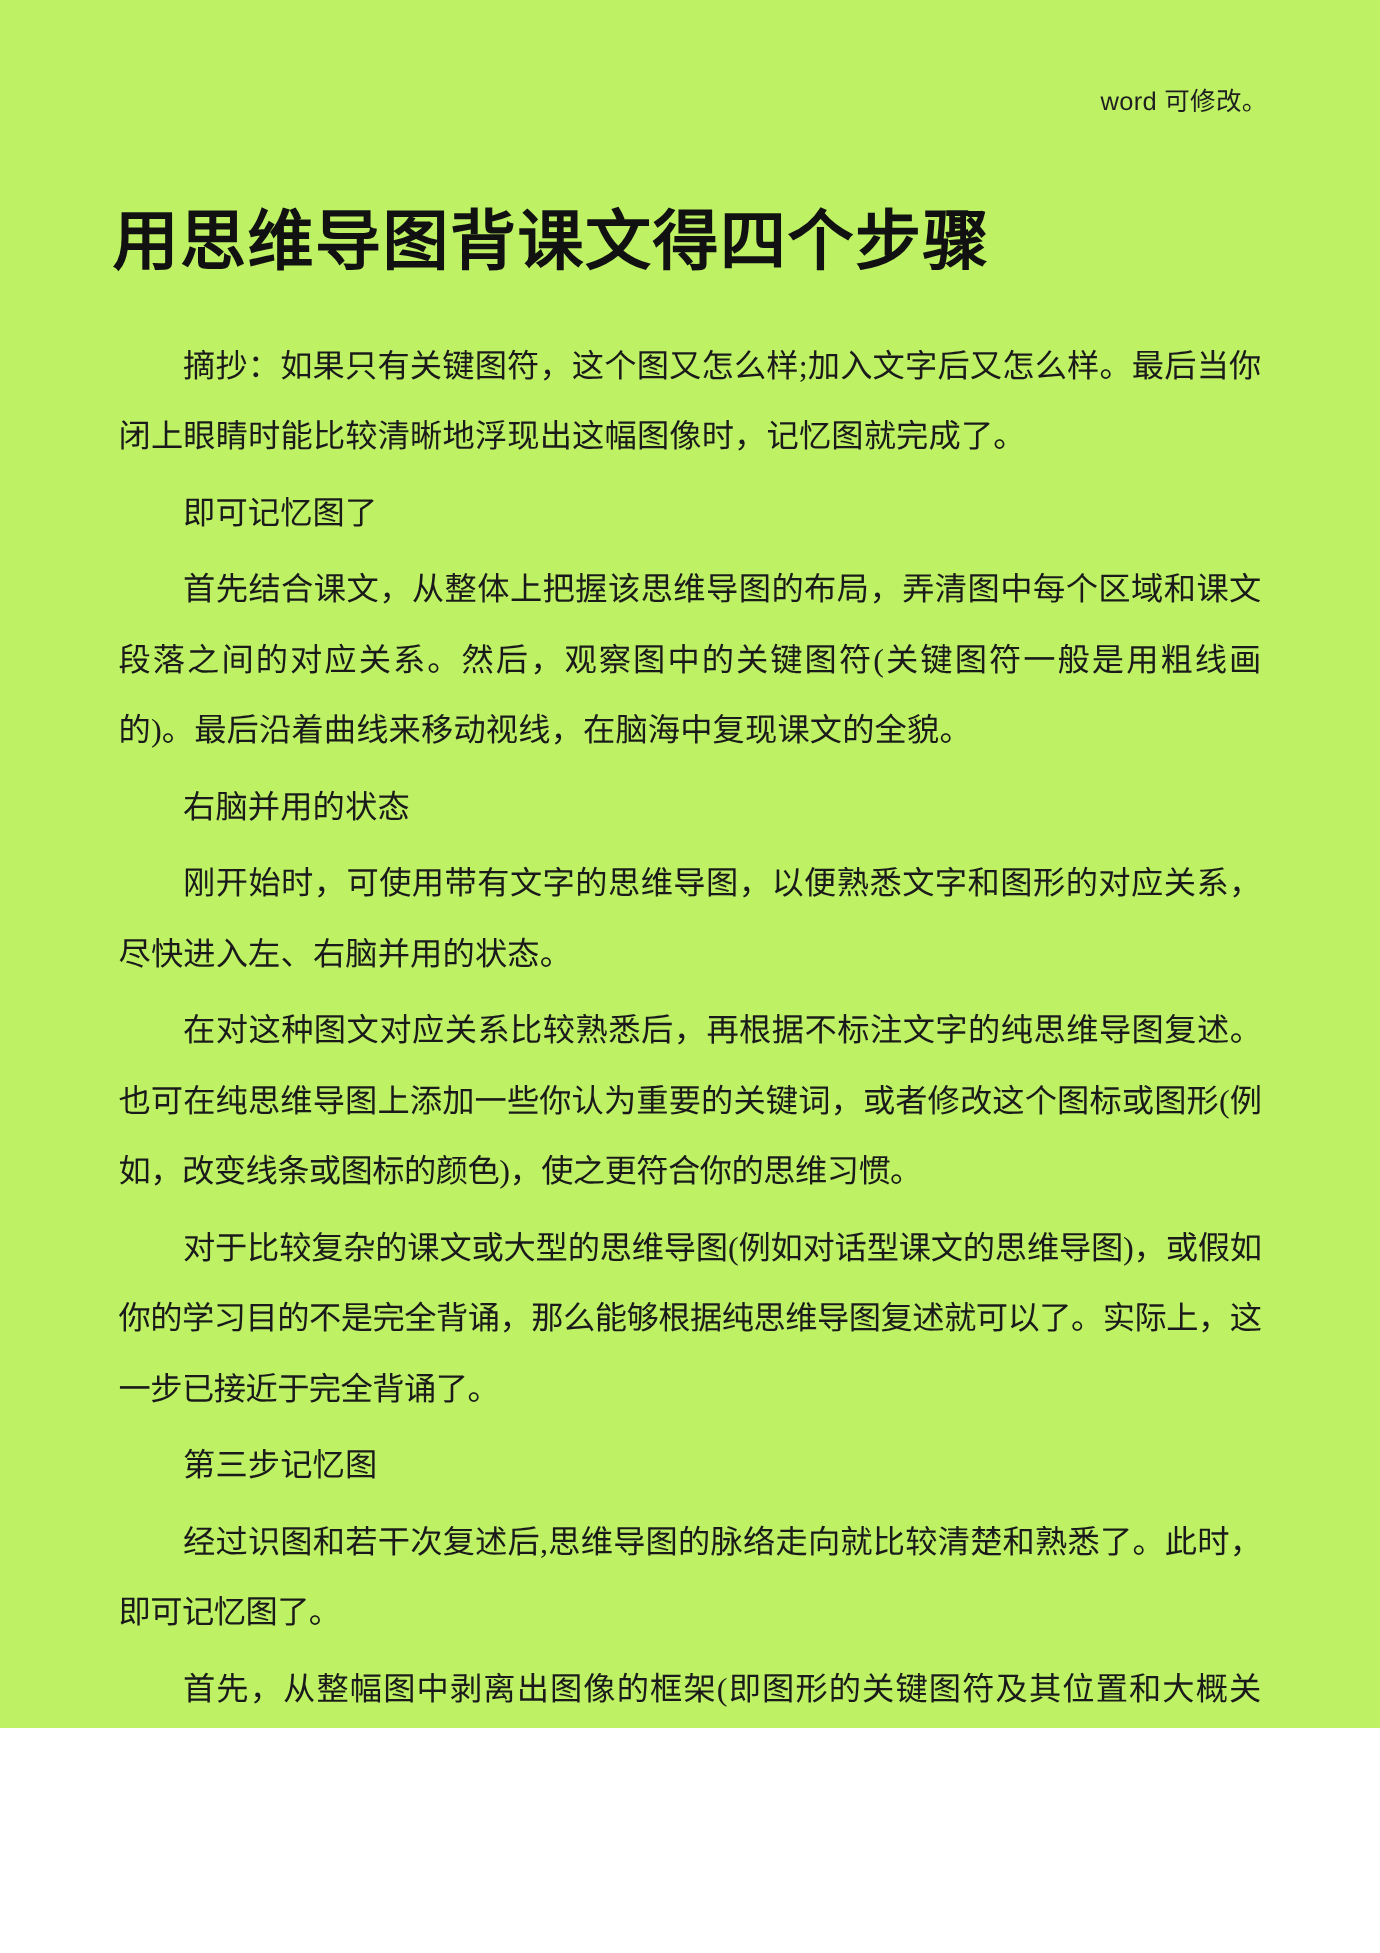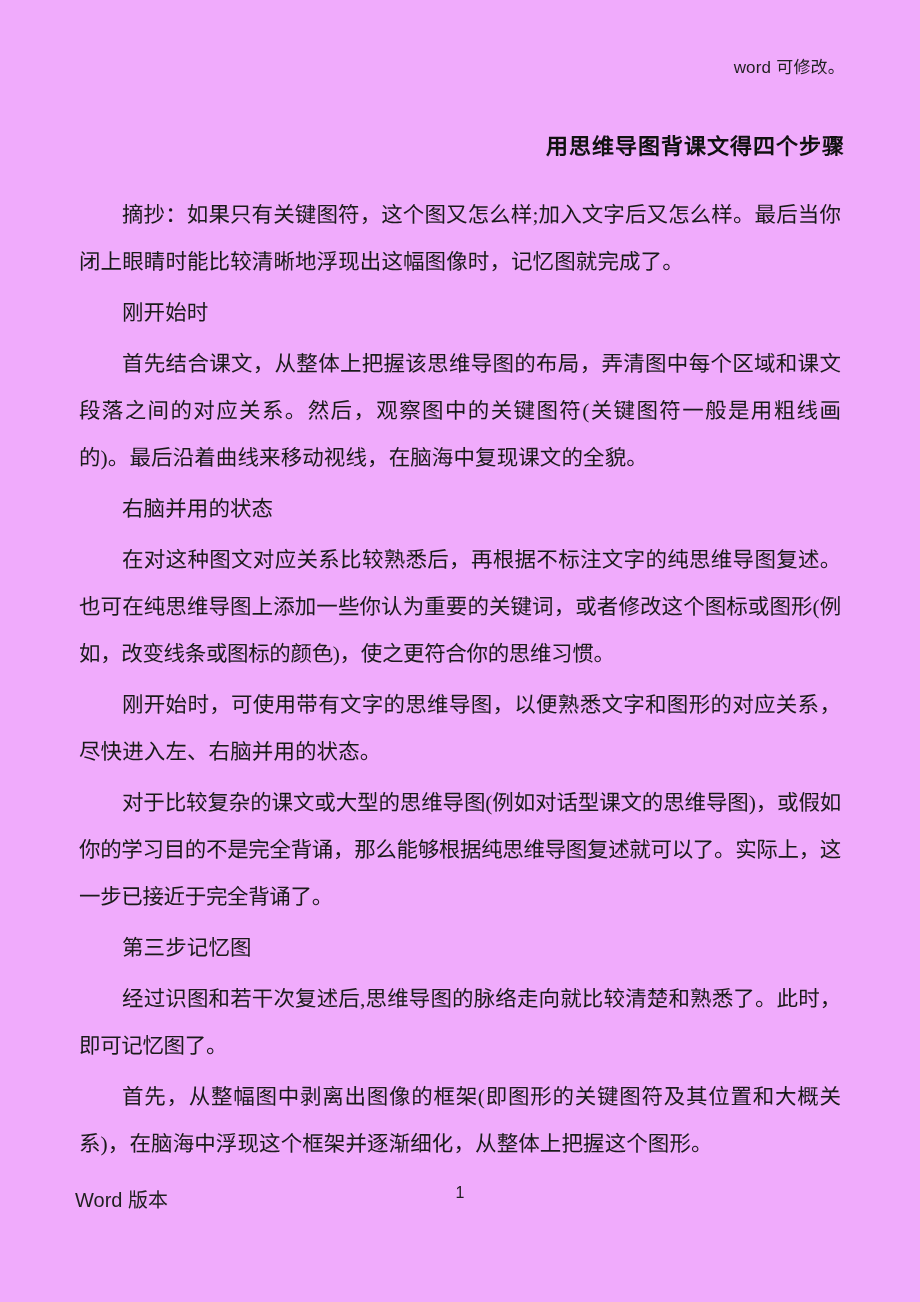--- a/index.html
+++ b/index.html
@@ -4,22 +4,22 @@
 <title>用思维导图背课文得四个步骤</title>
 <style>
   html, body {
     margin: 0;
     padding: 0;
     background: #ffffff;
   }
   .page {
     position: relative;
     width: 920px;
-    height: 1302px;
-    background: #f0abfc;
+    height: 1152px;
+    background: #bef264;
     overflow: hidden;
     font-family: "Liberation Serif", "DejaVu Serif", serif;
     color: #1a1a1a;
     box-sizing: border-box;
   }
 
   
   .doc-header {
     position: absolute;
     top: 58px;
@@ -43,23 +43,23 @@
   .doc-body {
     position: absolute;
     top: 132px;
     left: 75px;
     width: 770px;
   }
 
   .doc-title {
     font-family: "Liberation Serif", "DejaVu Serif", serif;
     font-weight: bold;
-    font-size: 22px;
+    font-size: 44px;
     line-height: 1.35;
-    text-align: right;
+    text-align: left;
     letter-spacing: 1px;
     margin: 0 0 30px 0;
     color: #111111;
   }
 
   .para {
     font-size: 21.5px;
     line-height: 47px;
     text-align: justify;
     text-justify: inter-ideograph;
@@ -112,29 +112,29 @@
   <div class="doc-header">
     <div class="header-text">word 可修改。</div>
   </div>
 
   <div class="doc-body">
 
     <h1 class="doc-title">用思维导图背课文得四个步骤</h1>
 
     <p class="para">摘抄：如果只有关键图符，这个图又怎么样;加入文字后又怎么样。最后当你闭上眼睛时能比较清晰地浮现出这幅图像时，记忆图就完成了。</p>
 
-    <p class="para heading-line">刚开始时</p>
+    <p class="para heading-line">即可记忆图了</p>
 
     <p class="para">首先结合课文，从整体上把握该思维导图的布局，弄清图中每个区域和课文段落之间的对应关系。然后，观察图中的关键图符(关键图符一般是用粗线画的)。最后沿着曲线来移动视线，在脑海中复现课文的全貌。</p>
 
     <p class="para heading-line">右脑并用的状态</p>
 
+    <p class="para">刚开始时，可使用带有文字的思维导图，以便熟悉文字和图形的对应关系，尽快进入左、右脑并用的状态。</p>
+
     <p class="para tight">在对这种图文对应关系比较熟悉后，再根据不标注文字的纯思维导图复述。也可在纯思维导图上添加一些你认为重要的关键词，或者修改这个图标或图形(例如，改变线条或图标的颜色)，使之更符合你的思维习惯。</p>
-
-    <p class="para">刚开始时，可使用带有文字的思维导图，以便熟悉文字和图形的对应关系，尽快进入左、右脑并用的状态。</p>
 
     <p class="para tight">对于比较复杂的课文或大型的思维导图(例如对话型课文的思维导图)，或假如你的学习目的不是完全背诵，那么能够根据纯思维导图复述就可以了。实际上，这一步已接近于完全背诵了。</p>
 
     <p class="para heading-line">第三步记忆图</p>
 
     <p class="para tight">经过识图和若干次复述后,思维导图的脉络走向就比较清楚和熟悉了。此时，即可记忆图了。</p>
 
     <p class="para">首先，从整幅图中剥离出图像的框架(即图形的关键图符及其位置和大概关系)，在脑海中浮现这个框架并逐渐细化，从整体上把握这个图形。</p>
 
   </div>

